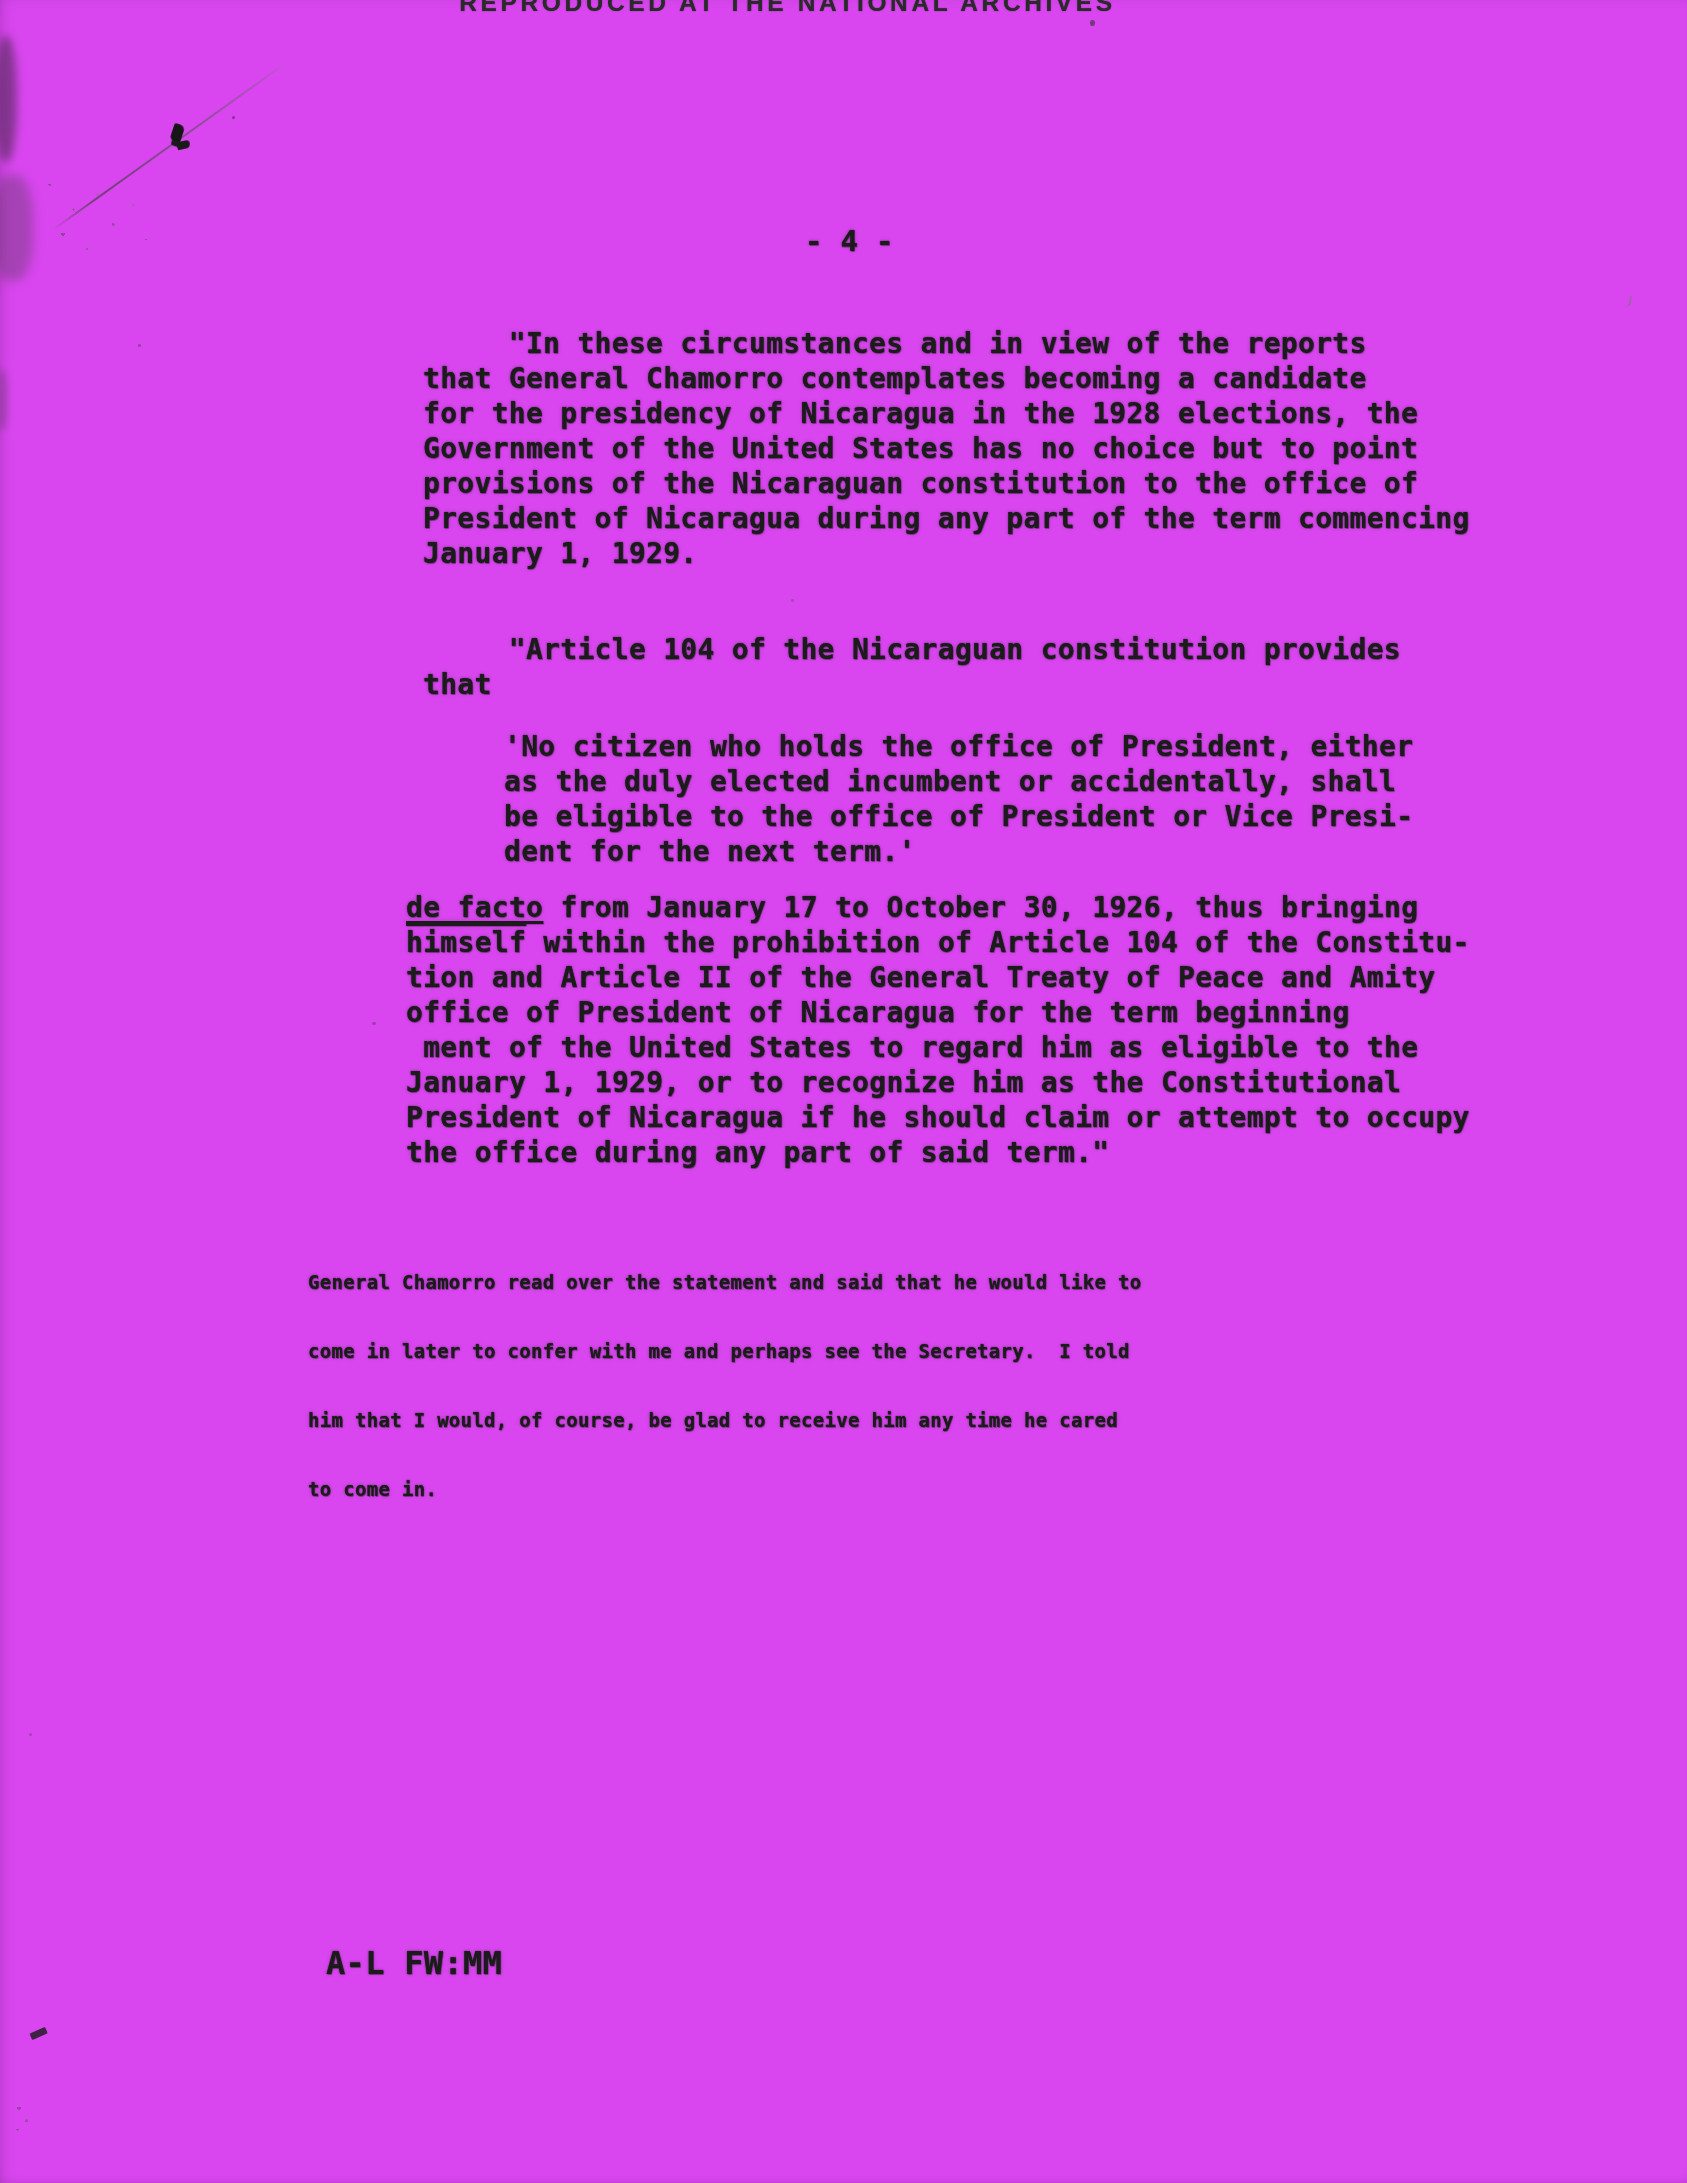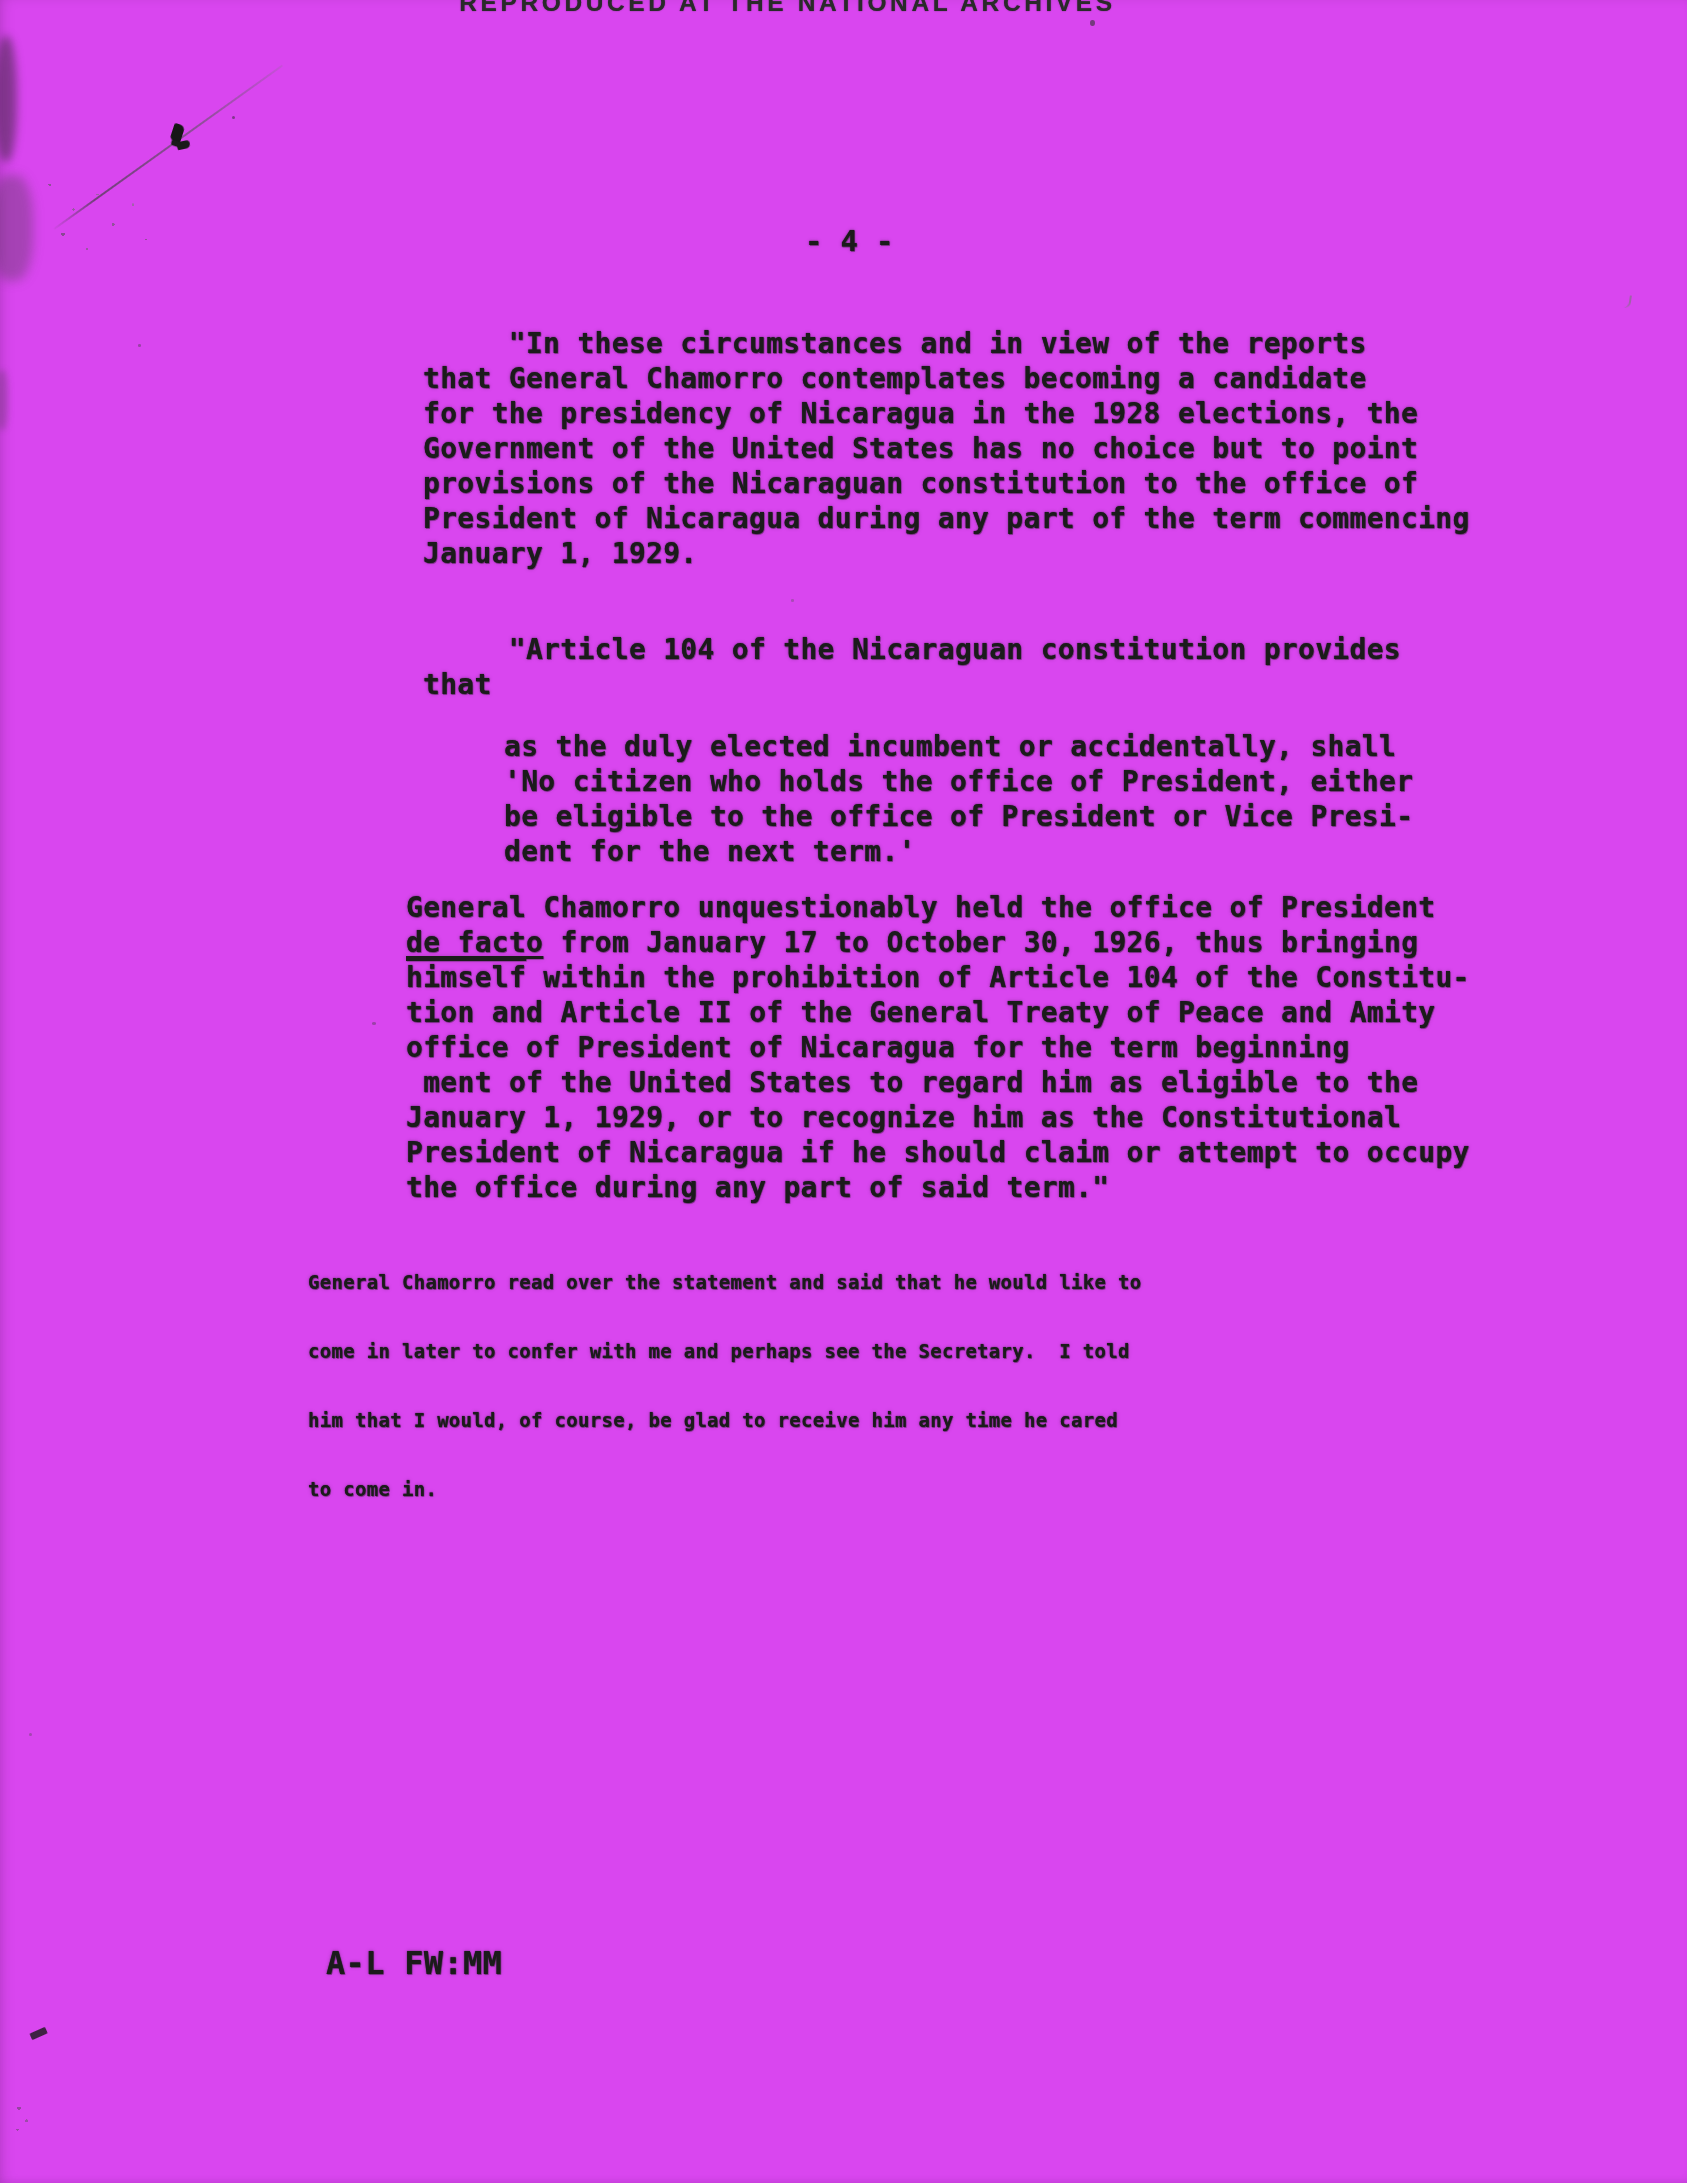--- a/index.html
+++ b/index.html
@@ -130,28 +130,27 @@
     <div class="tline">President of Nicaragua during any part of the term commencing</div>
     <div class="tline">January 1, 1929.</div>
   </div>
 
   <div class="tw" style="top:632px;left:423px;">
     <div class="tline">     "Article 104 of the Nicaraguan constitution provides</div>
     <div class="tline">that</div>
   </div>
 
   <div class="tw" style="top:729px;left:504px;">
+    <div class="tline">'No citizen who holds the office of President, either</div>
     <div class="tline">as the duly elected incumbent or accidentally, shall</div>
-    <div class="tline">'No citizen who holds the office of President, either</div>
     <div class="tline">be eligible to the office of President or Vice Presi-</div>
     <div class="tline">dent for the next term.'</div>
   </div>
 
   <div class="tw" style="top:890px;left:406px;">
-    <div class="tline">General Chamorro unquestionably held the office of President</div>
     <div class="tline"><span class="u">de facto</span><span> from January 17 to October 30, 1926, thus bringing</span></div>
     <div class="tline"><span class="o">himself</span><span> within the prohibition of Article 104 of the Constitu-</span></div>
     <div class="tline">tion and Article II of the General Treaty of Peace and Amity</div>
     <div class="tline">office of President of Nicaragua for the term beginning</div>
     <div class="tline"> ment of the United States to regard him as eligible to the</div>
     <div class="tline">January 1, 1929, or to recognize him as the Constitutional</div>
     <div class="tline">President of Nicaragua if he should claim or attempt to occupy</div>
     <div class="tline">the office during any part of said term."</div>
   </div>
 

